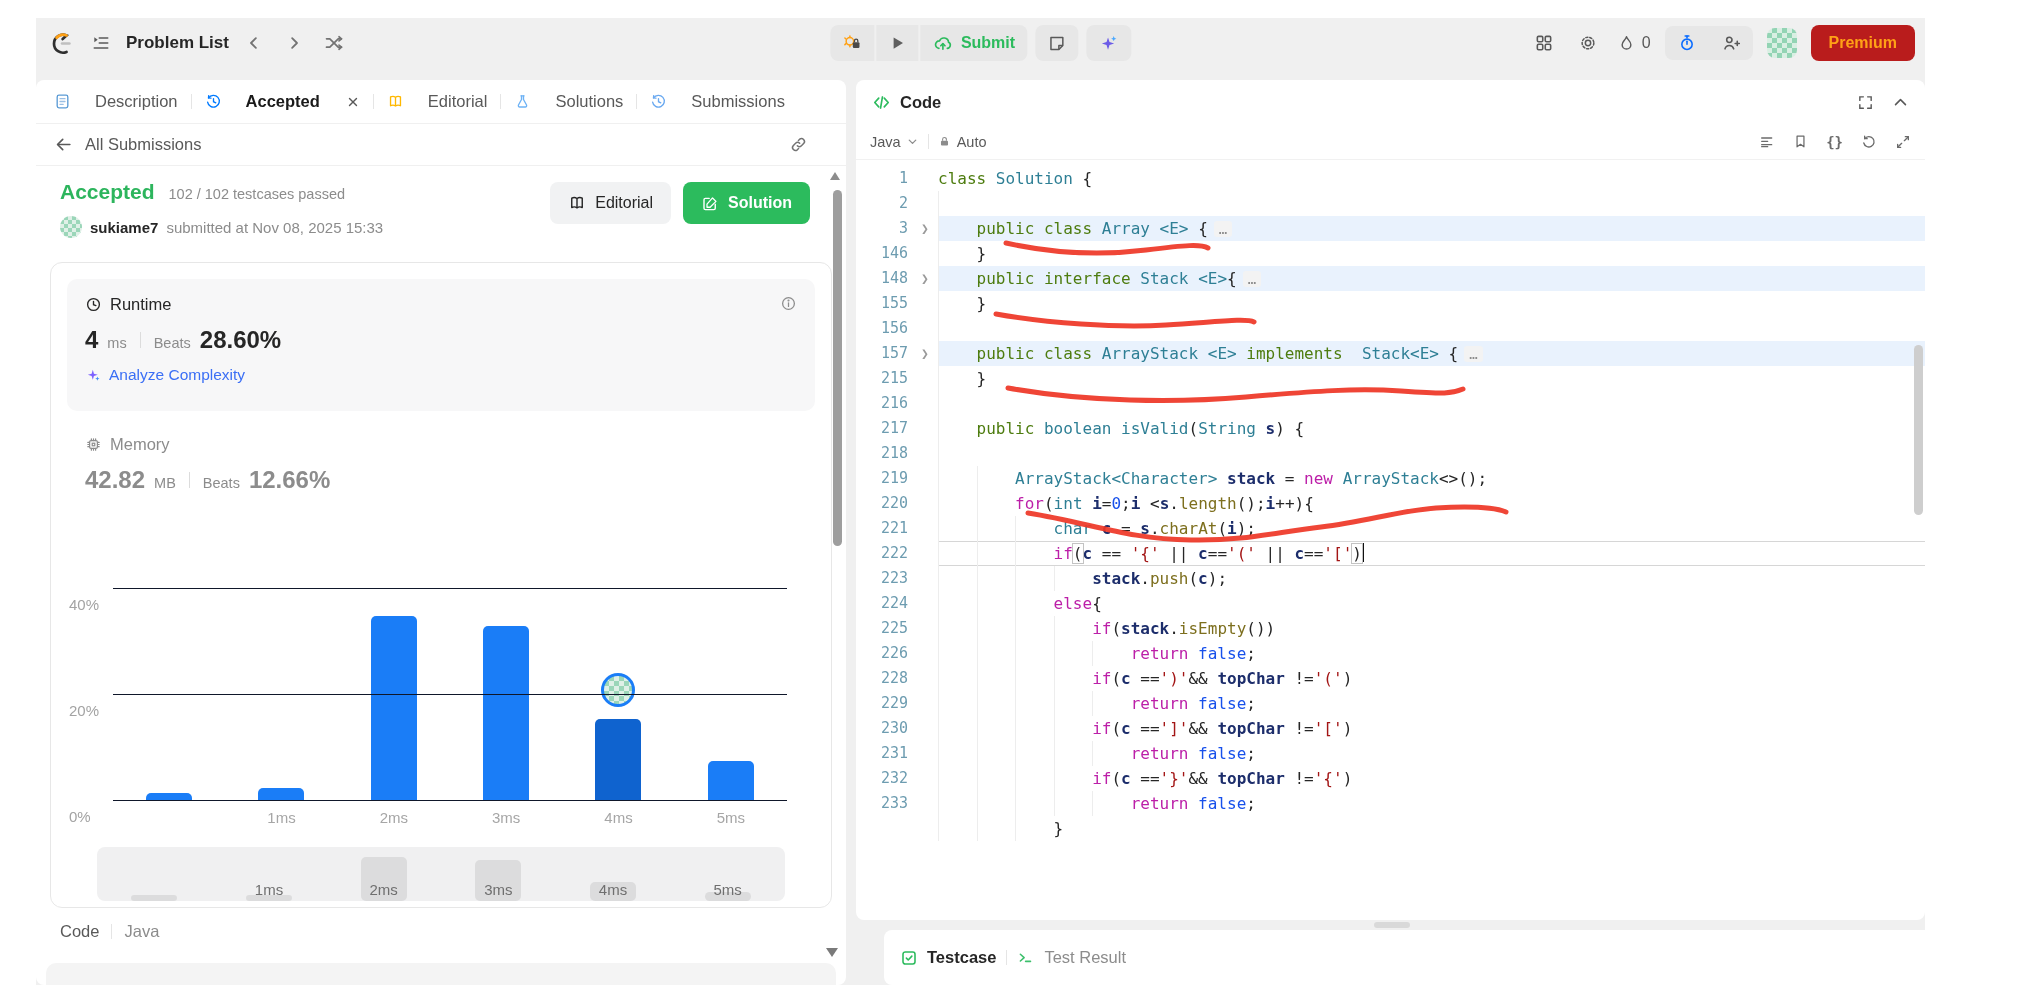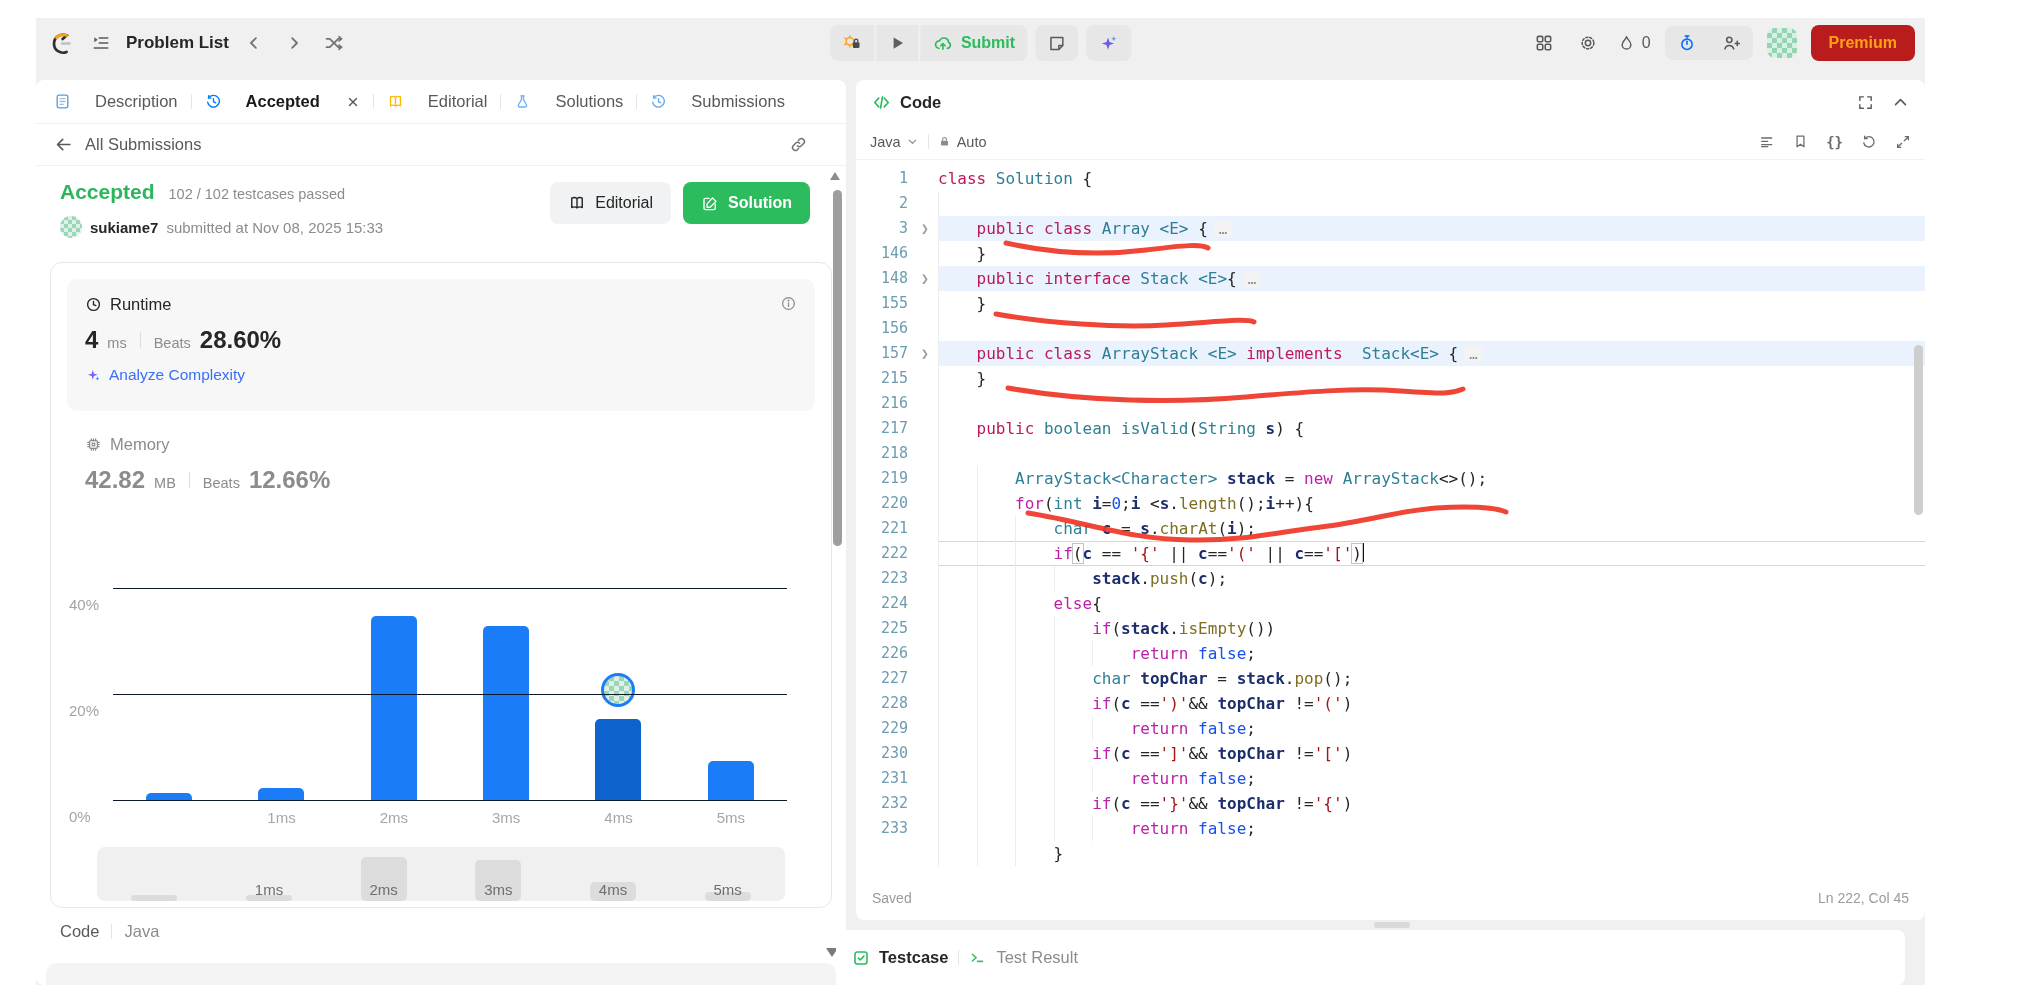--- a/index.html
+++ b/index.html
@@ -26,21 +26,21 @@
     background-image:
       linear-gradient(45deg,#93d4b4 25%,transparent 25%,transparent 75%,#93d4b4 75%),
       linear-gradient(45deg,#93d4b4 25%,transparent 25%,transparent 75%,#93d4b4 75%);
     background-position:0 0,5px 5px; background-size:10px 10px; cursor:pointer; }
   .premium { background:#b91c1c; color:#ffa116; font-size:16px; font-weight:600; padding:9px 18px; border-radius:8px; cursor:pointer; }
 
   
   .card { position:absolute; background:#fff; border-radius:8px; }
   .left-card  { left:0; top:62px; width:810px; height:905px; overflow:hidden; }
   .code-card  { left:820px; top:62px; width:1069px; height:840px; overflow:hidden; }
-  .test-card  { left:800px; top:912px; width:1069px; height:55px; display:flex; align-items:center; padding:0 16px; gap:10px; }
+  .test-card  { left:848px; top:912px; width:1069px; height:55px; display:flex; align-items:center; padding:0 16px; gap:10px; }
   .drag-handle { position:absolute; left:1338px; top:904px; width:36px; height:6px; border-radius:3px; background:#d9d9d9; cursor:row-resize; }
 
   
   .tabs { height:44px; display:flex; align-items:center; padding:0 14px; gap:9px; border-bottom:1px solid #f0f0f0; }
   .tab { display:flex; align-items:center; gap:24px; font-size:16.5px; color:#595959; cursor:pointer; padding:4px 4px; }
   .tab.active { color:#1a1a1a; font-weight:700; }
   .tab-sep { width:1px; height:15px; background:#e5e5e5; }
   .tab .close { color:#595959; display:flex; margin-left:2px; }
 
   .subbar { height:42px; display:flex; align-items:center; gap:12px; padding:0 18px; border-bottom:1px solid #f0f0f0; color:#595959; font-size:16.5px; position:relative; }
@@ -109,21 +109,21 @@
   .braces-glyph { font-family:"DejaVu Sans Mono", monospace; font-size:14px; font-weight:700; color:#6b6b6b; }
 
   .editor { position:relative; height:716px; overflow:hidden; padding-top:6px; font-family:"DejaVu Sans Mono", monospace; font-size:16px; }
   .code-line { display:flex; height:25px; line-height:25px; }
   .ln { width:56px; flex:none; text-align:right; color:#6d9cb0; font-size:15px; padding-right:4px; }
   .fold-col { width:26px; flex:none; text-align:center; color:#9a9a9a; font-size:13px; cursor:pointer; }
   .body { flex:1; white-space:pre; position:relative; }
   .code-line.hl .body { background:#e9f2fd; }
   .code-line.cur .body { box-shadow:inset 0 1px 0 #d6d6d6, inset 0 -1px 0 #d6d6d6; }
   .ig { display:inline-block; width:4ch; height:25px; border-left:1px solid #ededed; vertical-align:top; }
-  .tk-k { color:#be185d; }
+  .tk-k { color:#4d7c0f; }
   .tk-f { color:#bc1fa8; }
   .tk-t { color:#2e7f95; }
   .tk-v { color:#1c2d6b; font-weight:700; }
   .tk-m { color:#7d6f1e; }
   .tk-s { color:#a31515; }
   .tk-n, .tk-b { color:#1750eb; }
   .tk-p { color:#262626; }
   .tk-pb { color:#262626; outline:1px solid #c3c3c3; }
   .tk-d { color:#8c8c8c; background:#f3f3f3; border-radius:3px; padding:0 5px; margin-left:6px; font-size:14px; }
   .cursor-caret { display:inline-block; width:2px; height:19px; background:#111; vertical-align:-3px; }
@@ -657,25 +657,20 @@
             <span class="ln">225</span>
             <span class="fold-col"></span>
             <span class="body"><span class="ig"></span><span class="ig"></span><span class="ig"></span><span class="ig"></span><span class="tk-f">if</span><span class="tk-p">(</span><span class="tk-v">stack</span><span class="tk-p">.</span><span class="tk-m">isEmpty</span><span class="tk-p">())</span></span>
           </div>
           <div class="code-line">
             <span class="ln">226</span>
             <span class="fold-col"></span>
             <span class="body"><span class="ig"></span><span class="ig"></span><span class="ig"></span><span class="ig"></span><span class="ig"></span><span class="tk-f">return</span><span class="tk-p"> </span><span class="tk-b">false</span><span class="tk-p">;</span></span>
           </div>
           <div class="code-line">
-            <span class="ln">227</span>
-            <span class="fold-col"></span>
-            <span class="body"><span class="ig"></span><span class="ig"></span><span class="ig"></span><span class="ig"></span><span class="tk-t">char</span><span class="tk-p"> </span><span class="tk-v">topChar</span><span class="tk-p"> = </span><span class="tk-v">stack</span><span class="tk-p">.</span><span class="tk-m">pop</span><span class="tk-p">();</span></span>
-          </div>
-          <div class="code-line">
             <span class="ln">228</span>
             <span class="fold-col"></span>
             <span class="body"><span class="ig"></span><span class="ig"></span><span class="ig"></span><span class="ig"></span><span class="tk-f">if</span><span class="tk-p">(</span><span class="tk-v">c</span><span class="tk-p"> ==</span><span class="tk-s">')'</span><span class="tk-p">&amp;&amp; </span><span class="tk-v">topChar</span><span class="tk-p"> !=</span><span class="tk-s">'('</span><span class="tk-p">)</span></span>
           </div>
           <div class="code-line">
             <span class="ln">229</span>
             <span class="fold-col"></span>
             <span class="body"><span class="ig"></span><span class="ig"></span><span class="ig"></span><span class="ig"></span><span class="ig"></span><span class="tk-f">return</span><span class="tk-p"> </span><span class="tk-b">false</span><span class="tk-p">;</span></span>
           </div>
           <div class="code-line">
@@ -708,24 +703,20 @@
         <g fill="none" stroke="#ee3626" stroke-width="5" stroke-linecap="round" opacity="0.92">
           <path d="M150,83 C 200,94 250,95 290,90 S 345,84 352,88"></path>
           <path d="M140,154 C 190,163 260,168 310,165 S 390,158 398,162"></path>
           <path d="M152,228 C 230,242 320,243 390,237 S 500,228 545,231 S 595,234 607,229"></path>
           <path d="M172,353 C 235,363 270,379 335,380 C 390,381 420,372 465,367 C 510,362 540,351 580,348 C 615,346 640,348 650,352"></path>
         </g>
       </svg>
       <div class="ed-scroll-thumb"></div>
     </div>
 
-    <div class="code-status">
-      <span>Saved</span>
-      <span>Ln 222, Col 45</span>
-    </div>
   </div>
 
   <div class="drag-handle"></div>
 
   <div class="card test-card">
     <div class="tc-tab active">
       <svg width="18" height="18" viewBox="0 0 24 24" fill="none" stroke="#2cbb5d" stroke-width="2.1" stroke-linejoin="round">
         <rect x="4" y="4" width="16" height="16" rx="3"></rect>
           <polyline points="8.5 12.2 11 14.7 15.8 9.5" stroke-linecap="round"></polyline>
       </svg>

